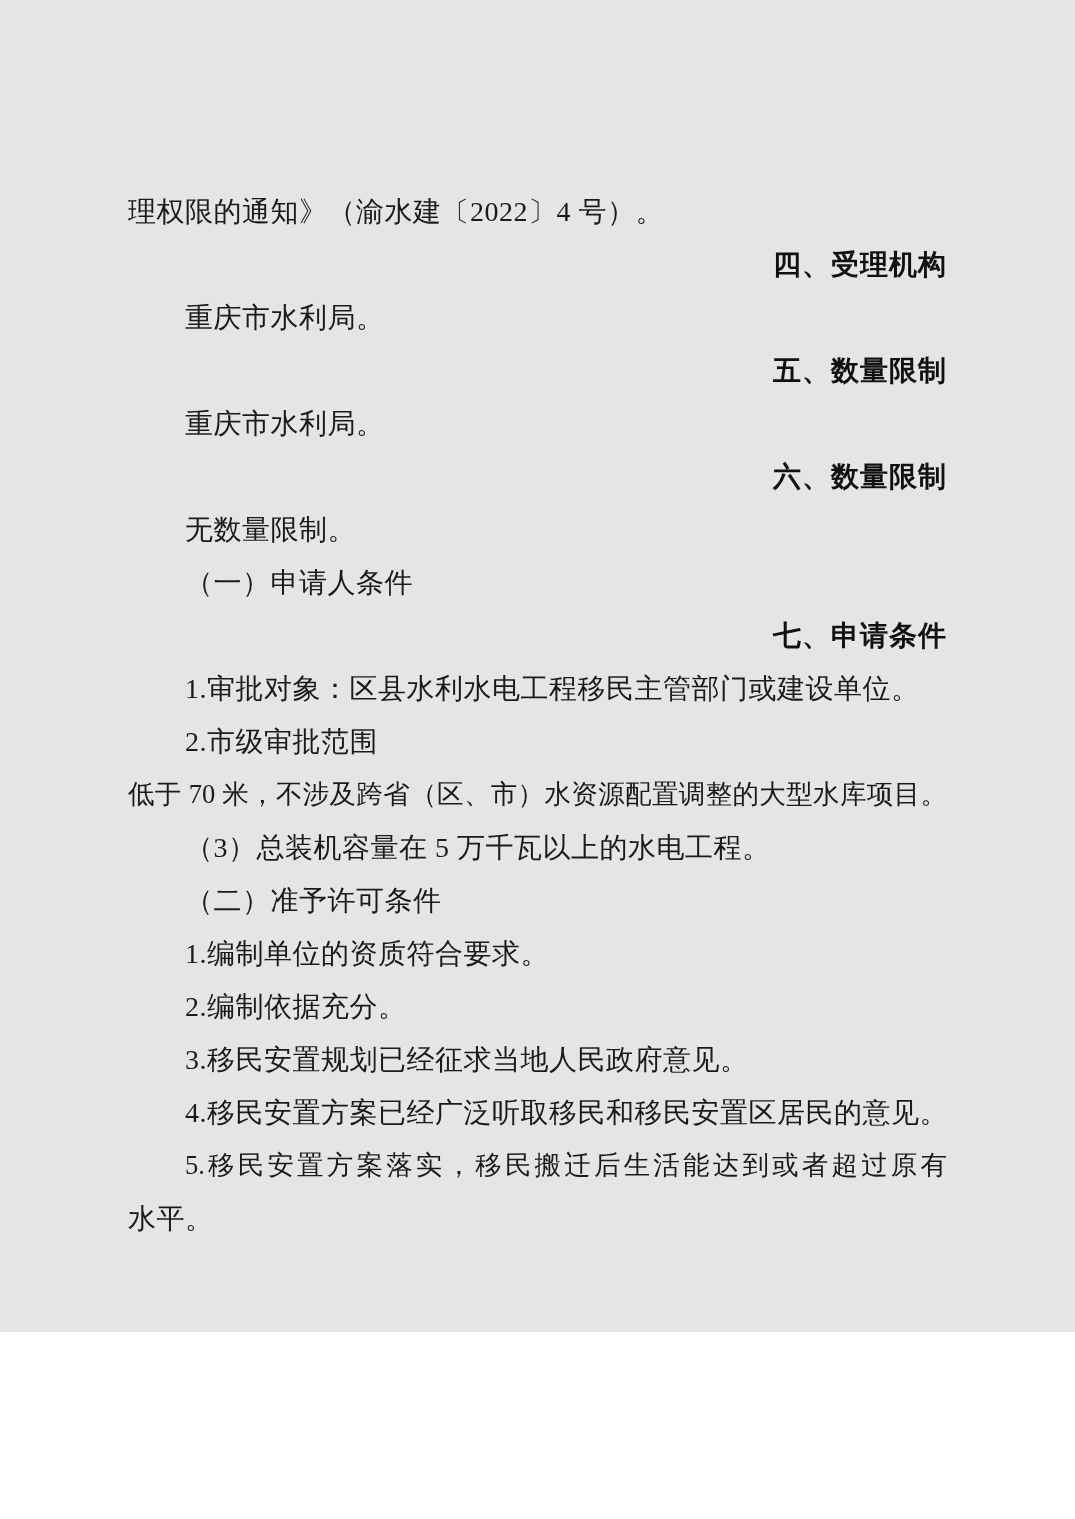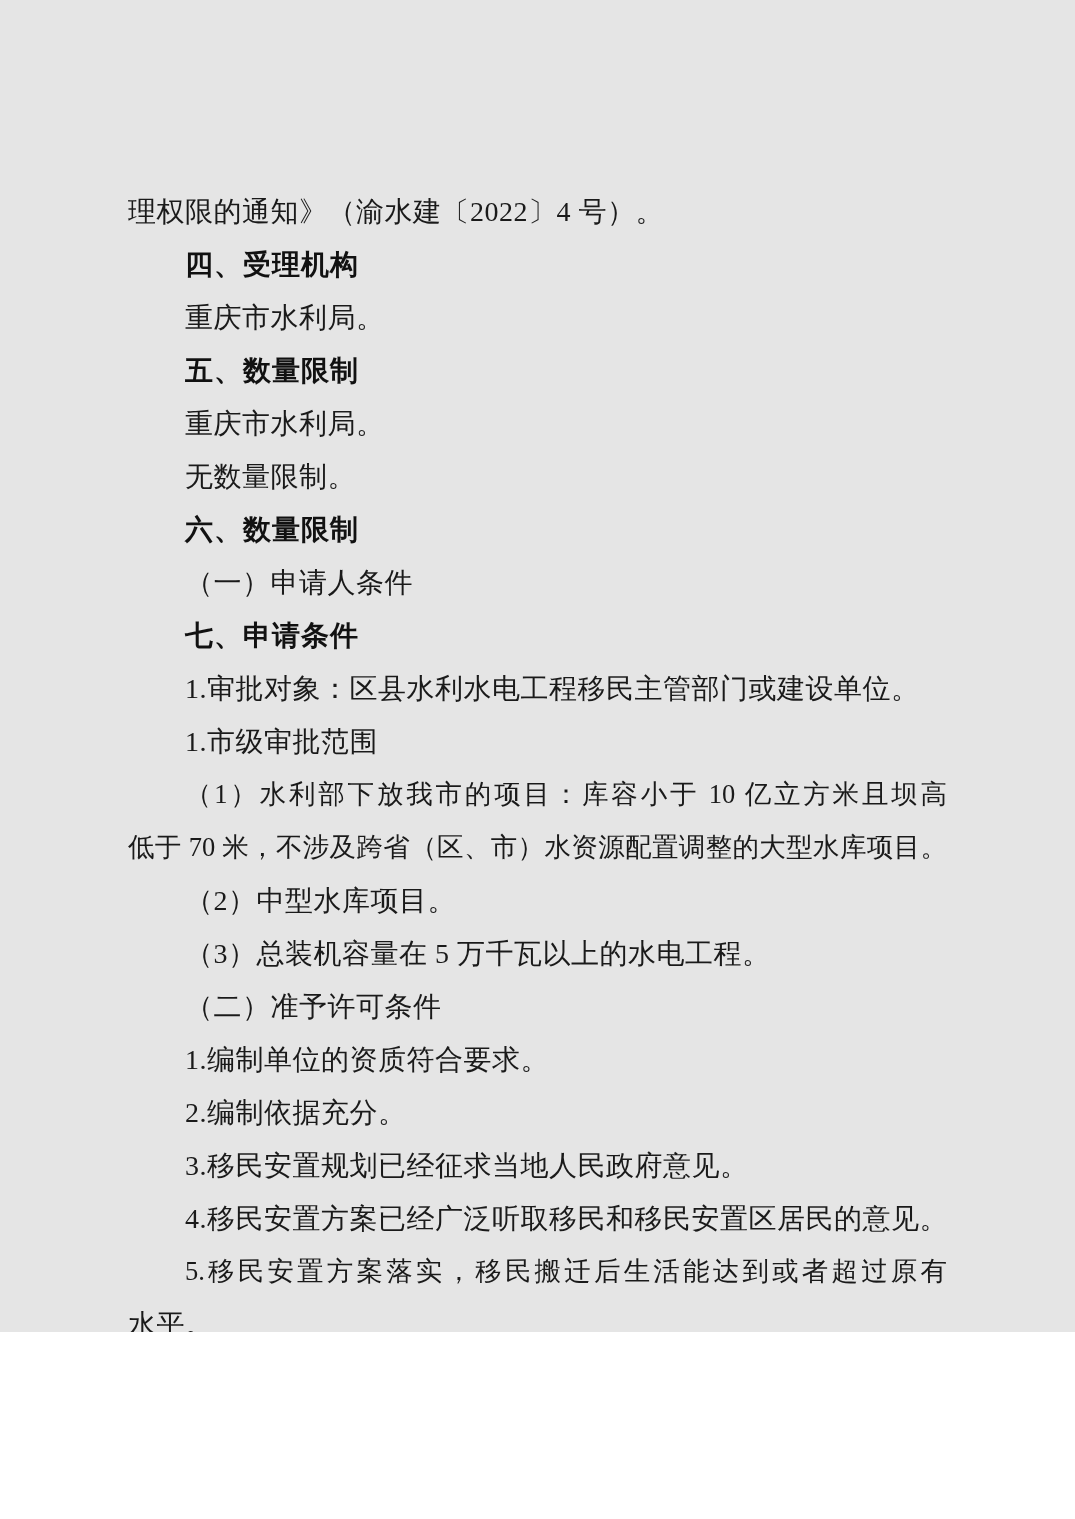--- a/index.html
+++ b/index.html
@@ -30,20 +30,21 @@
     white-space: nowrap;
   }
   .line.indent {
     padding-left: 57px;
   }
   .line.heading {
     font-family: "Liberation Sans", "DejaVu Sans", sans-serif;
     font-weight: 700;
     letter-spacing: 1px;
     color: #111111;
+    text-align: right;
   }
   .line.fill {
     white-space: normal;
     font-size: 26.5px;
     letter-spacing: 0;
     text-align: justify;
     text-align-last: justify;
   }
   .footer {
     position: absolute;
@@ -60,29 +61,27 @@
 </head>
 <body>
 
 <div class="page">
   <div class="content">
       <div class="line">理权限的通知》（渝水建〔2022〕4 号）。</div>
       <div class="line heading indent">四、受理机构</div>
       <div class="line indent">重庆市水利局。</div>
       <div class="line heading indent">五、数量限制</div>
       <div class="line indent">重庆市水利局。</div>
+      <div class="line heading indent">六、数量限制</div>
       <div class="line indent">无数量限制。</div>
-      <div class="line heading indent">六、数量限制</div>
       <div class="line indent">（一）申请人条件</div>
       <div class="line heading indent">七、申请条件</div>
       <div class="line indent">1.审批对象：区县水利水电工程移民主管部门或建设单位。</div>
-      <div class="line indent">1.市级审批范围</div>
-      <div class="line indent fill">（1）水利部下放我市的项目：库容小于 10 亿立方米且坝高</div>
+      <div class="line indent">2.市级审批范围</div>
       <div class="line fill">低于 70 米，不涉及跨省（区、市）水资源配置调整的大型水库项目。</div>
-      <div class="line indent">（2）中型水库项目。</div>
       <div class="line indent">（3）总装机容量在 5 万千瓦以上的水电工程。</div>
       <div class="line indent">（二）准予许可条件</div>
       <div class="line indent">1.编制单位的资质符合要求。</div>
       <div class="line indent">2.编制依据充分。</div>
       <div class="line indent">3.移民安置规划已经征求当地人民政府意见。</div>
       <div class="line indent">4.移民安置方案已经广泛听取移民和移民安置区居民的意见。</div>
       <div class="line indent fill">5.移民安置方案落实，移民搬迁后生活能达到或者超过原有</div>
       <div class="line">水平。</div>
     </div>
   <div class="footer">

